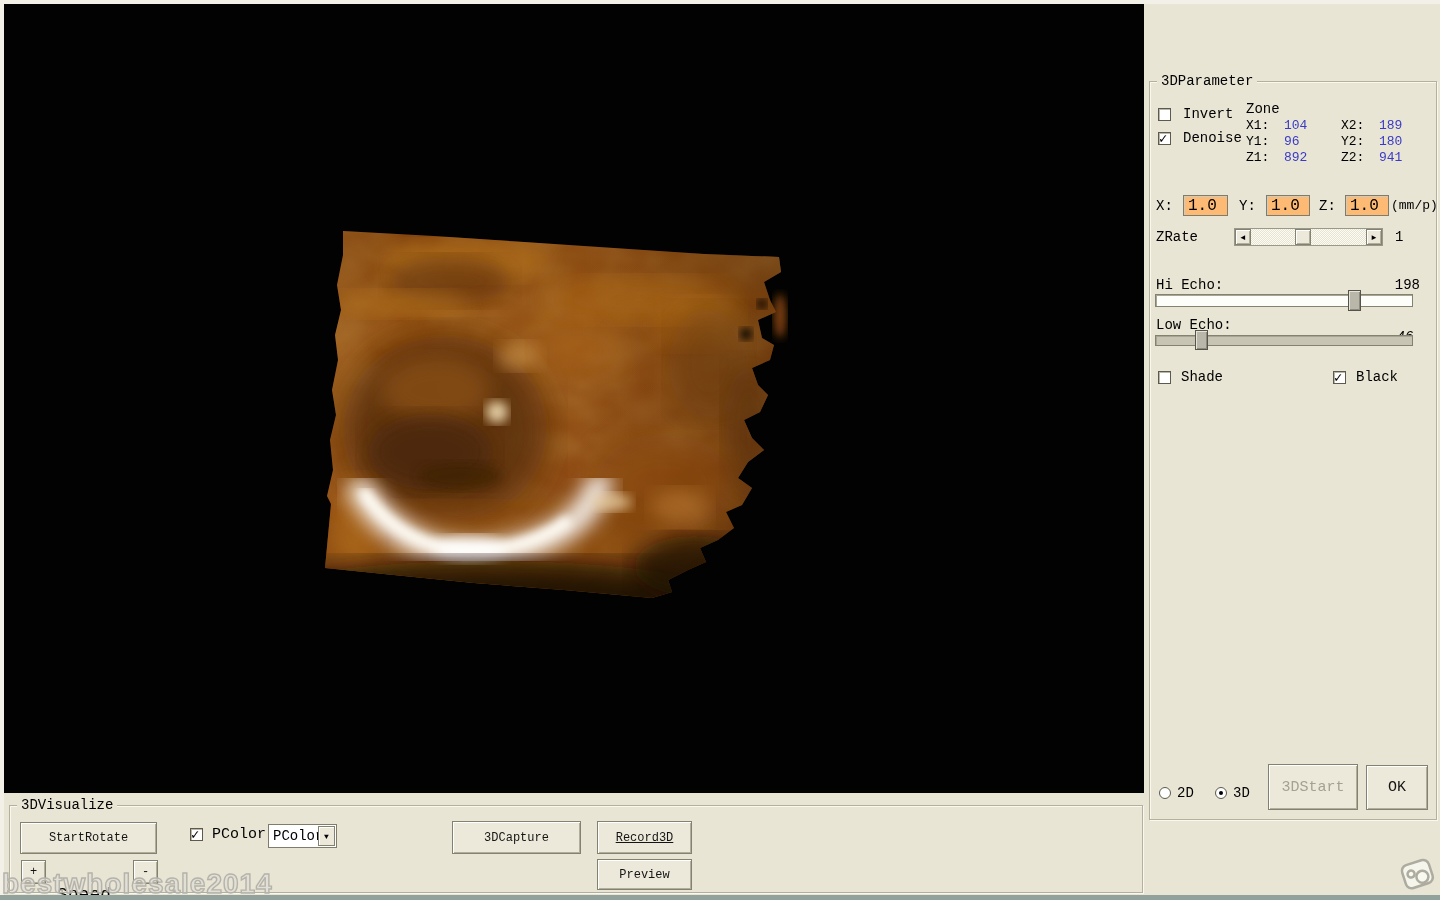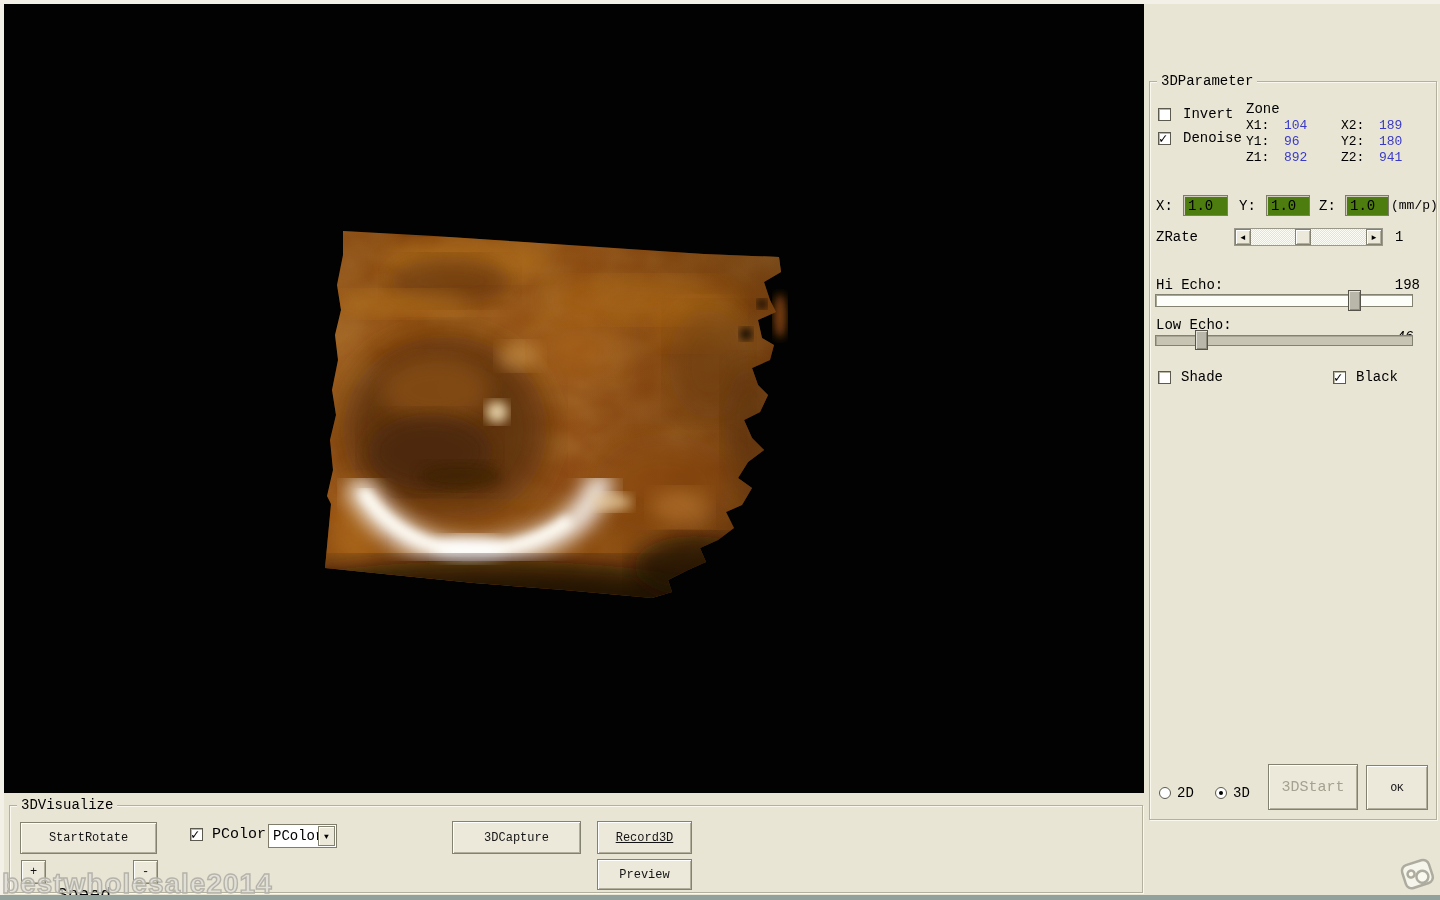--- a/index.html
+++ b/index.html
@@ -34,24 +34,24 @@
     border:1px solid #83816f;
     box-shadow: inset 1px 1px 0 #ffffff, inset -1px -1px 0 #b2ae9c;
     display:flex; align-items:center; justify-content:center;
     font-size:12px; font-family:inherit; color:#141414;
     cursor:default; white-space:nowrap;
   }
   .btn.disabled { color:#a5a190; }
   
   .field {
     position:absolute;
-    background:#4d7c0f;
+    background:#fdba74;
     border:1px solid #7f7c6c;
     box-shadow: inset 1px 1px 0 #cfccbd;
-    font-size:14px; font-family:inherit;
+    font-size:16px; font-family:inherit;
     padding:0 0 0 4px; display:flex; align-items:center;
   }
   input.field { outline:none; }
   
   .lbl { position:absolute; font-size:14px; line-height:15px; white-space:nowrap; }
   .sm  { font-size:13px; }
   .val { color:#3a3ac6; }
   
   .cb {
     position:absolute; width:13px; height:13px;
@@ -280,21 +280,21 @@
 <span class="cb" style="left:1158px;top:371px;"></span>
 <span class="lbl" style="left:1181px;top:370px;">Shade</span>
 <span class="cb on" style="left:1333px;top:371px;"></span>
 <span class="lbl" style="left:1356px;top:370px;">Black</span>
 
 <span class="radio" style="left:1159px;top:787px;"></span>
 <span class="lbl" style="left:1177px;top:786px;">2D</span>
 <span class="radio on" style="left:1215px;top:787px;"></span>
 <span class="lbl" style="left:1233px;top:786px;">3D</span>
 <button class="btn disabled" style="left:1268px;top:764px;width:90px;height:46px;font-size:15px;">3DStart</button>
-<button class="btn" style="left:1366px;top:765px;width:62px;height:45px;font-size:11px;">OK</button>
+<button class="btn" style="left:1366px;top:765px;width:62px;height:45px;font-size:15px;">OK</button>
 
 <div class="gbox" style="left:9px;top:805px;width:1134px;height:88px;">
   <span class="legend">3DVisualize</span>
 </div>
 
 <button class="btn" style="left:20px;top:822px;width:137px;height:32px;">StartRotate</button>
 <button class="btn" style="left:21px;top:860px;width:25px;height:24px;">+</button>
 <span class="lbl" style="left:57px;top:888px;font-size:18px;">Speed</span>
 <button class="btn" style="left:133px;top:860px;width:25px;height:24px;">-</button>
 

